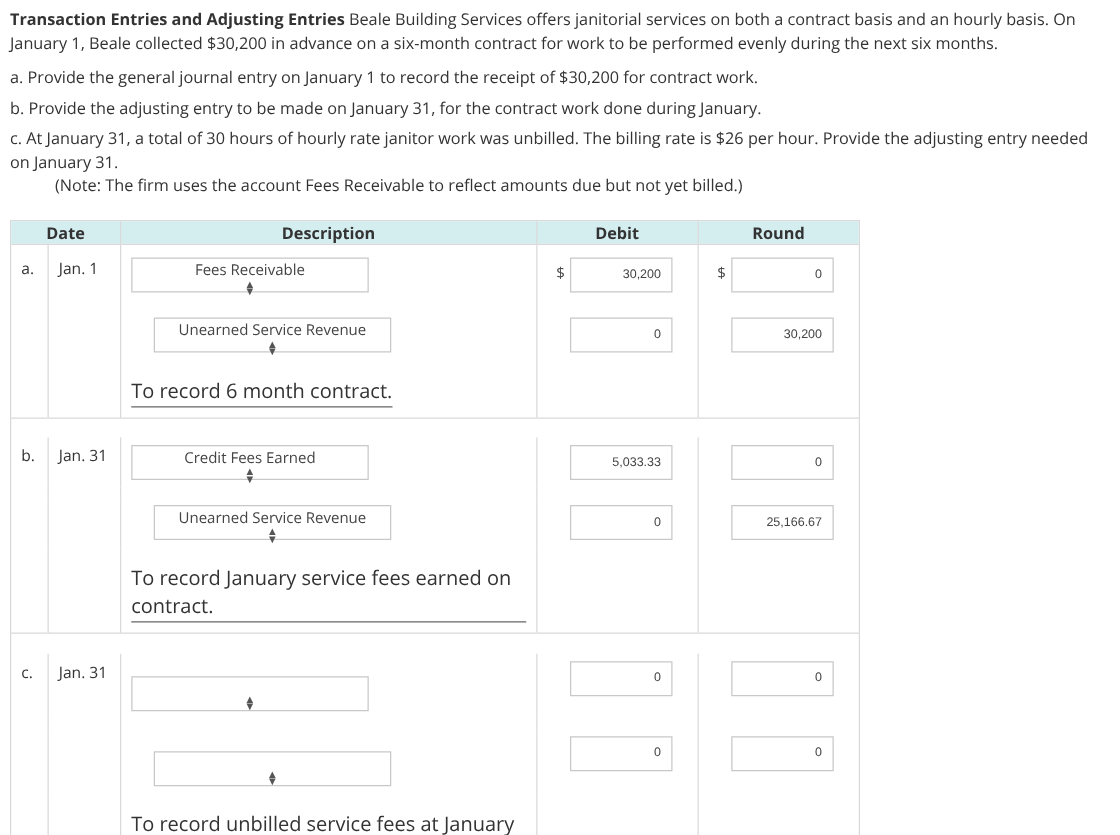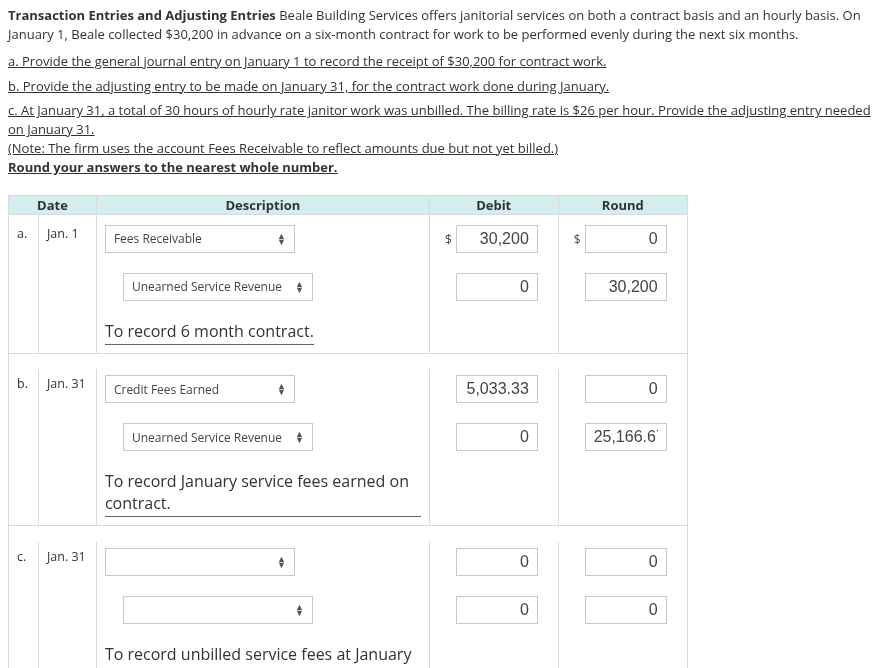--- a/index.html
+++ b/index.html
@@ -7,22 +7,22 @@
     margin: 0;
     padding: 6px 8px;
     font-family: "Segoe UI", "Open Sans", -apple-system, Helvetica, Arial, sans-serif;
     font-size: 13px;
     color: #333;
     background: #fff;
     width: 896px;
   }
   .intro { line-height: 1.45; margin-bottom: 8px; }
   .intro .title { font-weight: 700; }
-  .qblock { margin: 6px 0; line-height: 1.45; text-decoration: underline; }
-  .note { margin-top: 2px; }
+  .qblock { margin: 6px 0; line-height: 1.45; }
+  .note { margin-top: 2px; margin-left: 36px; }
   .boldline { font-weight: 700; margin-top: 2px; }
 
   .tablewrap {
     margin-top: 18px;
     border: 1px solid #d9d9d9;
     width: 680px;
   }
   table {
     border-collapse: collapse;
     width: 100%;
@@ -57,37 +57,38 @@
     align-items: center;
     justify-content: space-between;
     border: 1px solid #c8c8c8;
     height: 28px;
     padding: 0 8px;
     width: 190px;
     font-size: 12px;
     color: #444;
     background: #fff;
     cursor: pointer;
+    flex-direction: column;
   }
   .selectbox.indent { margin-left: 18px; }
   .arrows {
     font-size: 9px;
     line-height: 6px;
     color: #555;
     display: flex;
     flex-direction: column;
     align-items: center;
   }
   .numinput {
     border: 1px solid #c8c8c8;
     height: 28px;
     width: 82px;
     text-align: right;
     padding: 0 8px;
-    font-size: 16px;
+    font-size: 10px;
     color: #444;
     background: #fff;
   }
   .dollar { display:inline-block; width:14px; text-align:right; margin-right:4px; color:#444; font-size:12px;}
   .numcell { white-space: nowrap; text-align:left; }
   .explain {
     border-bottom: 1px solid #666;
     display: inline-block;
     padding: 3px 0 2px 0;
     margin-top: 4px;
@@ -103,21 +104,20 @@
 <div class="intro">
   <span class="title">Transaction Entries and Adjusting Entries</span>
   <span>Beale Building Services offers janitorial services on both a contract basis and an hourly basis. On January 1, Beale collected $30,200 in advance on a six-month contract for work to be performed evenly during the next six months.</span>
 </div>
 
 <div class="qblock">a. Provide the general journal entry on January 1 to record the receipt of $30,200 for contract work.</div>
 <div class="qblock">b. Provide the adjusting entry to be made on January 31, for the contract work done during January.</div>
 <div class="qblock">
   <span>c. At January 31, a total of 30 hours of hourly rate janitor work was unbilled. The billing rate is $26 per hour. Provide the adjusting entry needed on January 31.</span><br>
   <span class="note">(Note: The firm uses the account Fees Receivable to reflect amounts due but not yet billed.)</span><br>
-  <span class="boldline">Round your answers to the nearest whole number.</span>
 </div>
 
 <div class="tablewrap">
 <table>
   <colgroup>
     <col class="col-letter">
         <col class="col-date">
         <col class="col-desc">
         <col class="col-num">
         <col class="col-num">

